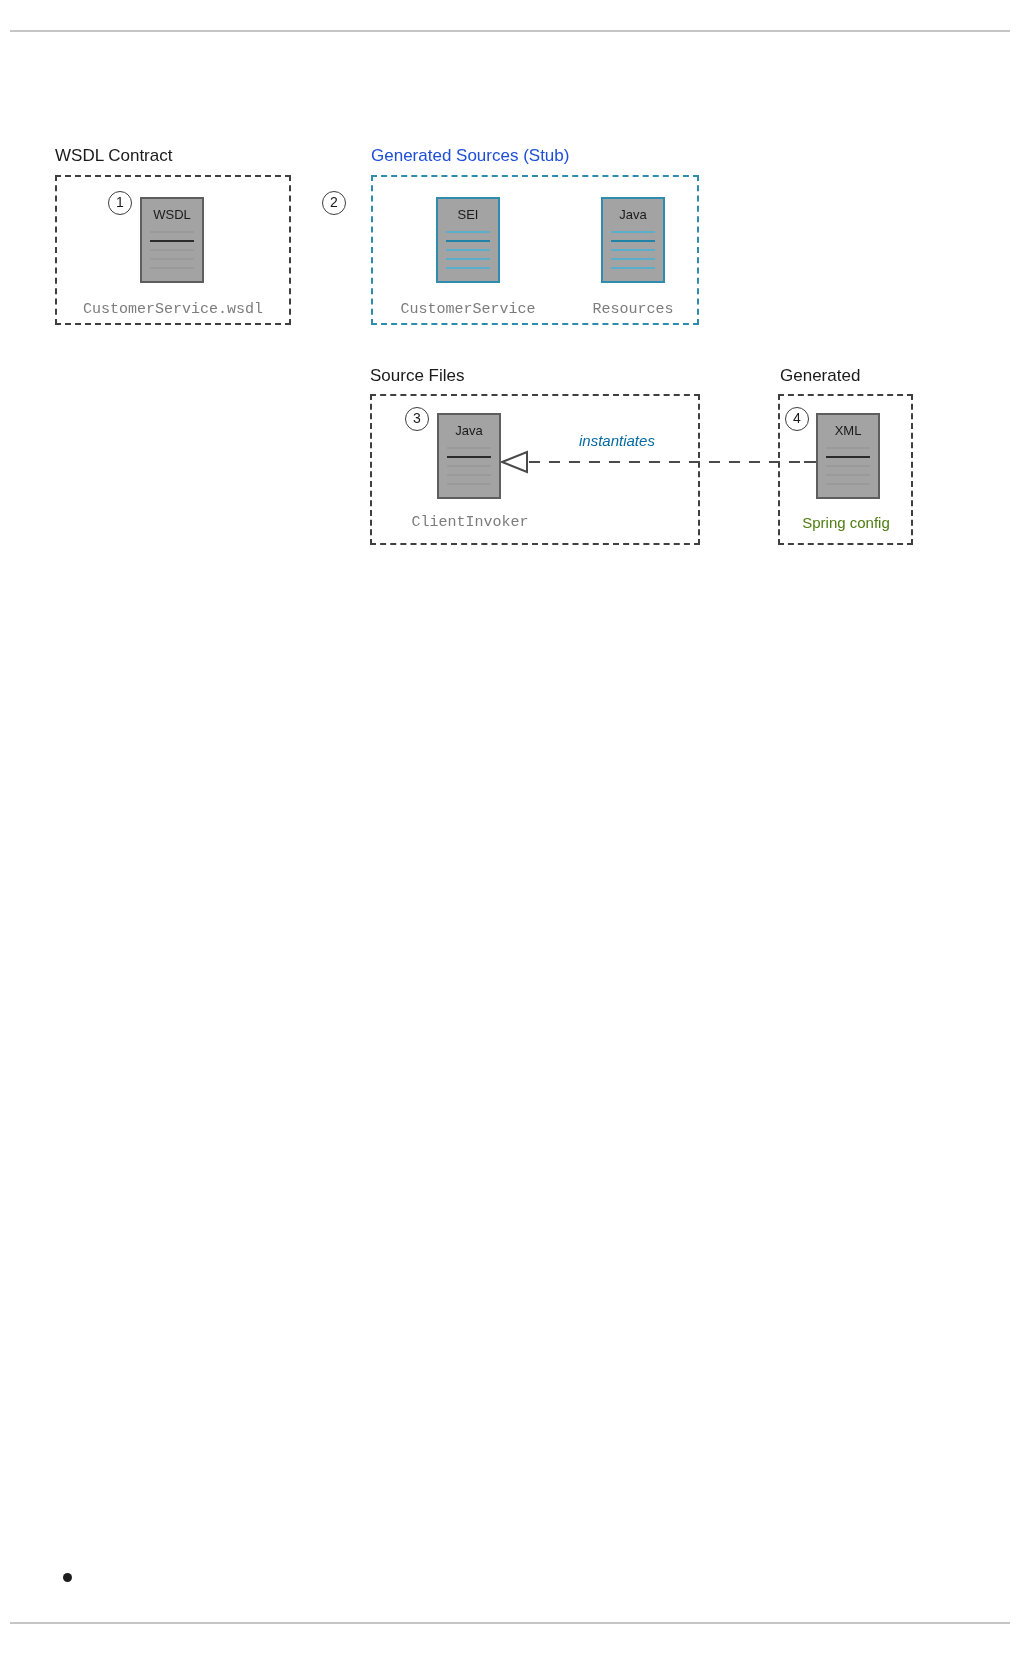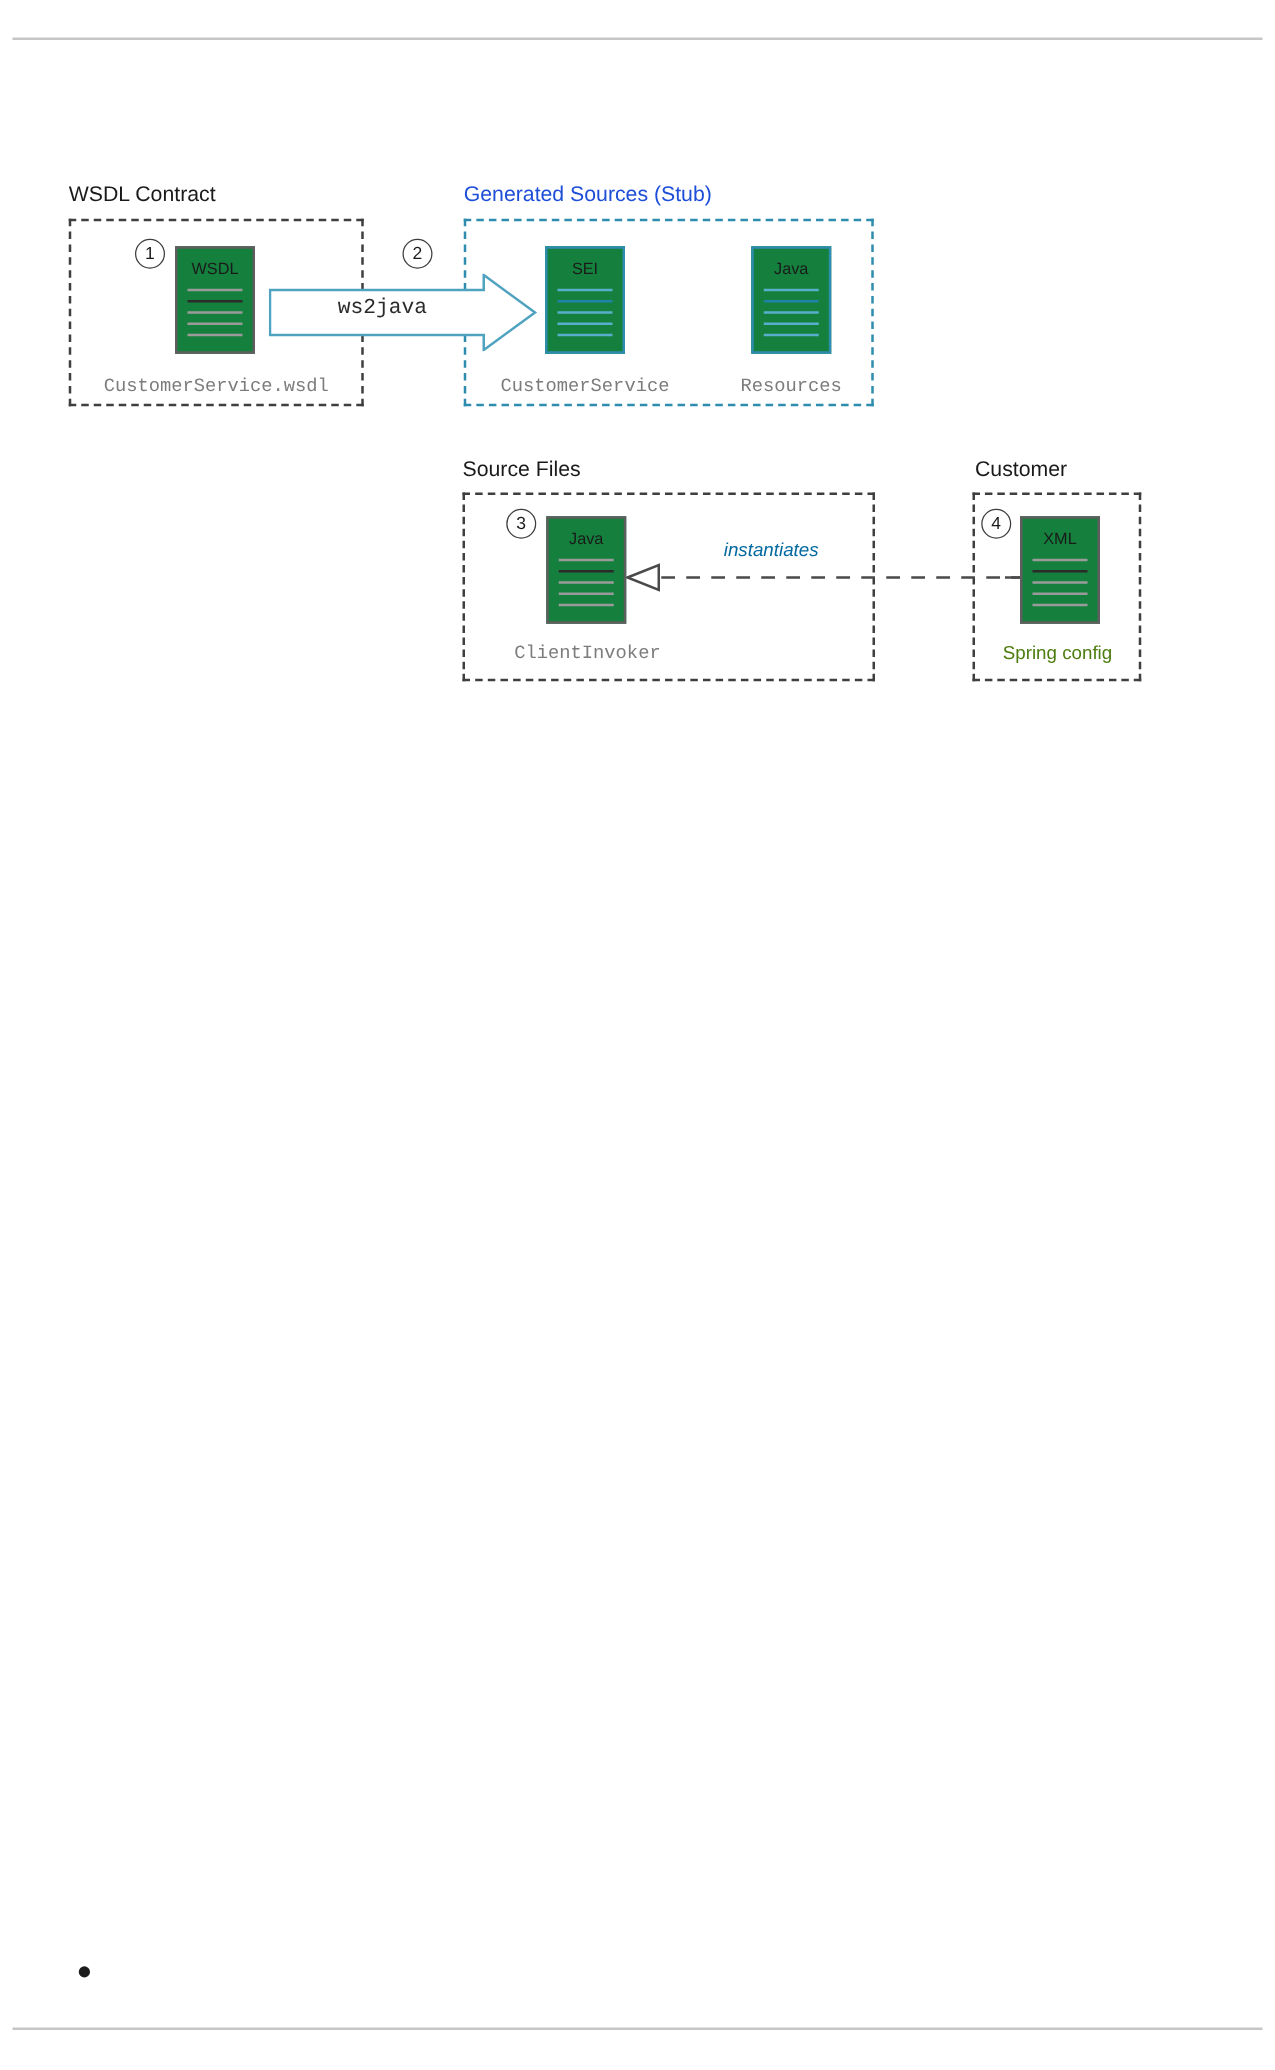--- a/index.html
+++ b/index.html
@@ -80,21 +80,21 @@
     z-index: 6;
   }
 
   
   .doc {
     position: absolute;
     box-sizing: border-box;
     width: 64px;
     height: 86px;
     border: 2px solid #5e5e5e;
-    background: #15803d;
+    background: #a3a3a3;
     z-index: 5;
   }
   .doc.accent { border-color: #2e8cae; }
 
   .doc-label {
     position: absolute;
     left: 0;
     right: 0;
     top: 8px;
     text-align: center;
@@ -221,47 +221,41 @@
     <div class="doc-lines">
       <i></i>
         <i class="strong"></i>
         <i></i>
         <i></i>
         <i></i>
     </div>
   </div>
   <div class="caption" style="left:566px; top:301px; width:134px;">Resources</div>
 
-  <div class="block-arrow" style="left:215px; top:219px;">
-    <svg width="215" height="62" viewBox="0 0 215 62">
-      <path d="M1,13 L172,13 L172,1 L213,31 L172,61 L172,49 L1,49 Z" fill="#ffffff" stroke="#4fa3c0" stroke-width="2" stroke-linejoin="miter"></path>
-    </svg>
-    <div class="arrow-text">ws2java</div>
-  </div>
 
   <div class="group-title" style="left:370px; top:366px;">Source Files</div>
 
   <div class="group-box" style="left:370px; top:394px; width:330px; height:151px;"></div>
 
   <div class="step-badge" style="left:405px; top:407px;">3</div>
 
   <div class="doc" style="left:437px; top:413px;">
     <div class="doc-label">Java</div>
     <div class="doc-lines">
       <i></i>
         <i class="strong"></i>
         <i></i>
         <i></i>
         <i></i>
     </div>
   </div>
 
   <div class="caption" style="left:375px; top:514px; width:190px;">ClientInvoker</div>
 
-  <div class="group-title" style="left:780px; top:366px;">Customer</div>
+  <div class="group-title" style="left:780px; top:366px;">Generated</div>
 
   <div class="group-box" style="left:778px; top:394px; width:135px; height:151px;"></div>
 
   <div class="step-badge" style="left:785px; top:407px;">4</div>
 
   <div class="doc" style="left:816px; top:413px;">
     <div class="doc-label">XML</div>
     <div class="doc-lines">
       <i></i>
         <i class="strong"></i>

